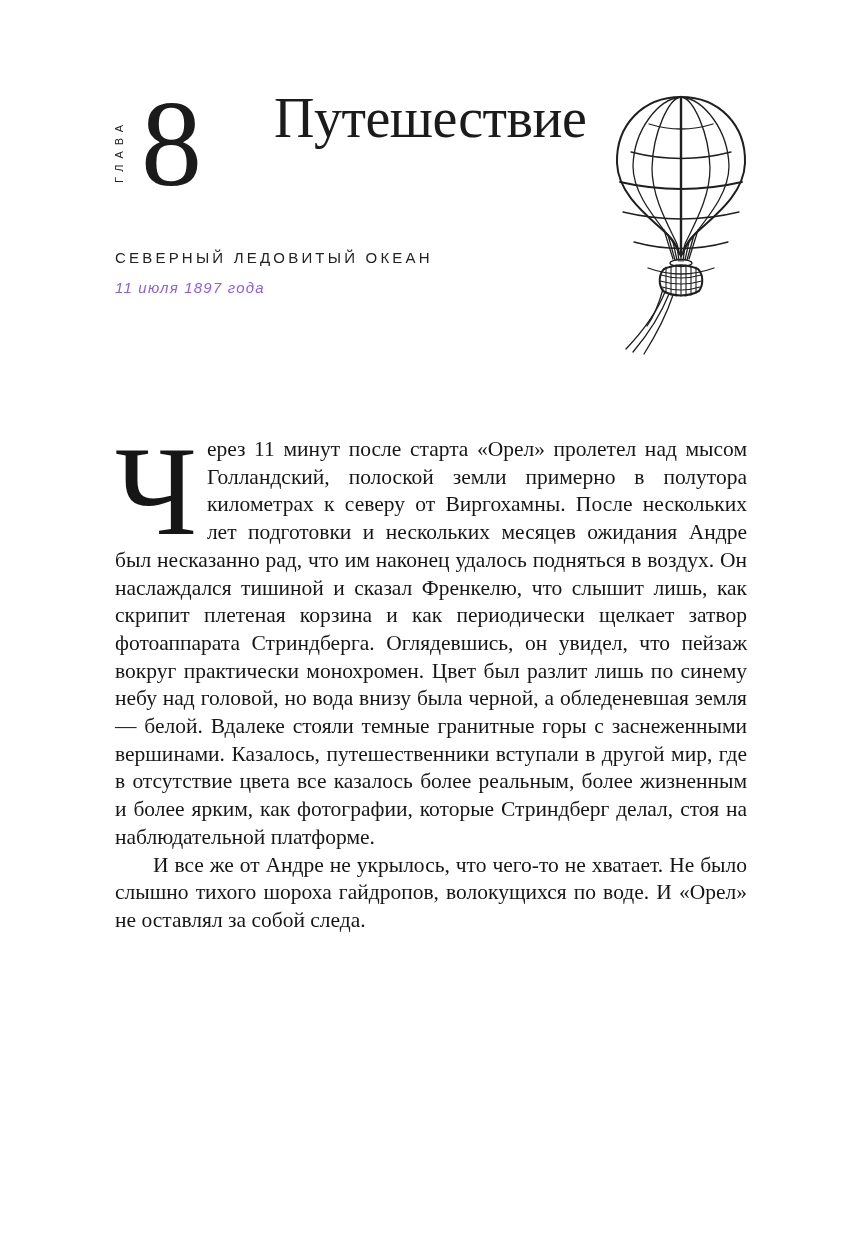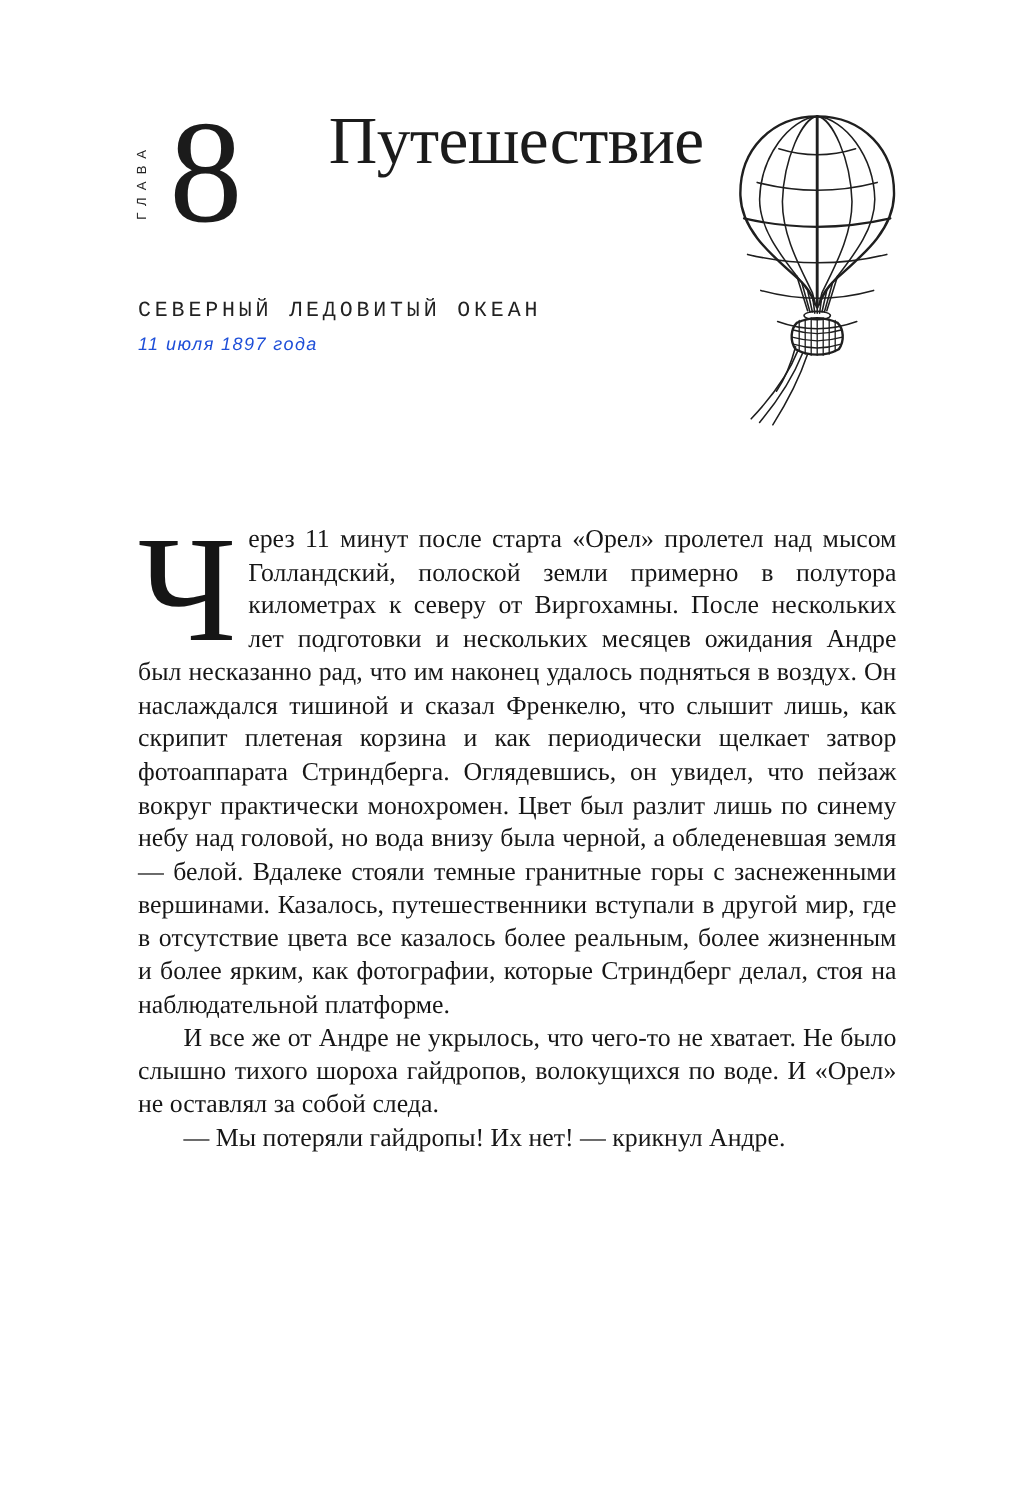--- a/index.html
+++ b/index.html
@@ -53,35 +53,35 @@
     line-height: 1.1;
     color: #1b1b1b;
     white-space: nowrap;
     text-align: right;
   }
   
   .location-line {
     position: absolute;
     left: 115px;
     top: 249px;
-    font-family: Liberation Mono, monospace;
-    font-size: 18px;
+    font-family: Liberation Sans, sans-serif;
+    font-size: 15px;
     letter-spacing: 3.2px;
     color: #222222;
     white-space: nowrap;
   }
   .date-line {
     position: absolute;
     left: 115px;
     top: 279px;
     font-family: "Liberation Sans", sans-serif;
     font-style: italic;
     font-size: 15px;
     letter-spacing: 1.2px;
-    color: #1d4ed8;
+    color: #8b5cf6;
     white-space: nowrap;
   }
   
   .balloon {
     position: absolute;
     left: 586px;
     top: 92px;
     width: 190px;
     height: 265px;
   }
@@ -152,16 +152,15 @@
         <path d="M83,202 C75,222 63,241 47,260"></path>
         <path d="M87,203 C80,224 70,243 58,262"></path>
         <path d="M77,197 C73,212 68,224 61,234"></path>
       </g>
     </svg>
   </div>
 
   <div class="body-text">
     <p><span class="dropcap">Ч</span><span>ерез 11 минут после старта «Орел» пролетел над мысом Голландский, полоской земли примерно в полутора километрах к северу от Виргохамны. После нескольких лет подготовки и нескольких месяцев ожидания Андре был несказанно рад, что им наконец удалось подняться в воздух. Он наслаждался тишиной и сказал Френкелю, что слышит лишь, как скрипит плетеная корзина и как периодически щелкает затвор фотоаппарата Стриндберга. Оглядевшись, он увидел, что пейзаж вокруг практически монохромен. Цвет был разлит лишь по синему небу над головой, но вода внизу была черной, а обледеневшая земля — белой. Вдалеке стояли темные гранитные горы с заснеженными вершинами. Казалось, путешественники вступали в другой мир, где в отсутствие цвета все казалось более реальным, более жизненным и более ярким, как фотографии, которые Стриндберг делал, стоя на наблюдательной платформе.</span></p>
     <p class="indent">И все же от Андре не укрылось, что чего-то не хватает. Не было слышно тихого шороха гайдропов, волокущихся по воде. И «Орел» не оставлял за собой следа.</p>
-    <p class="indent">— Мы потеряли гайдропы! Их нет! — крикнул Андре.</p>
   </div>
 
 </div>
 
 </body></html>

